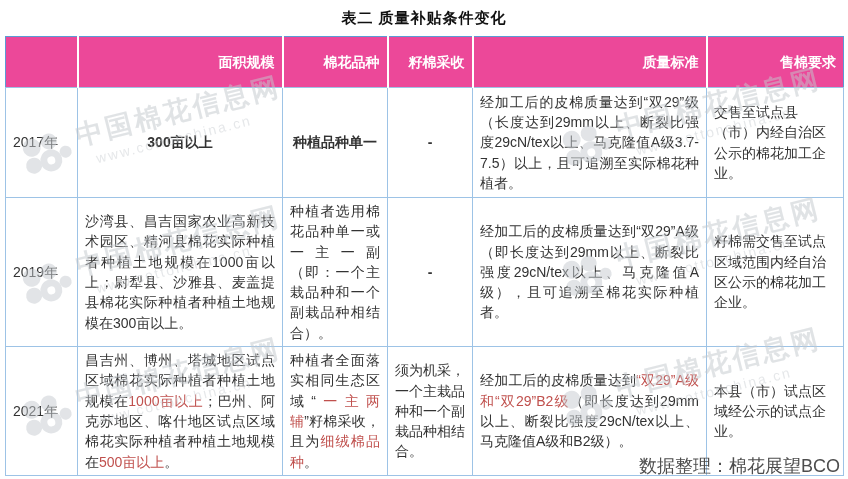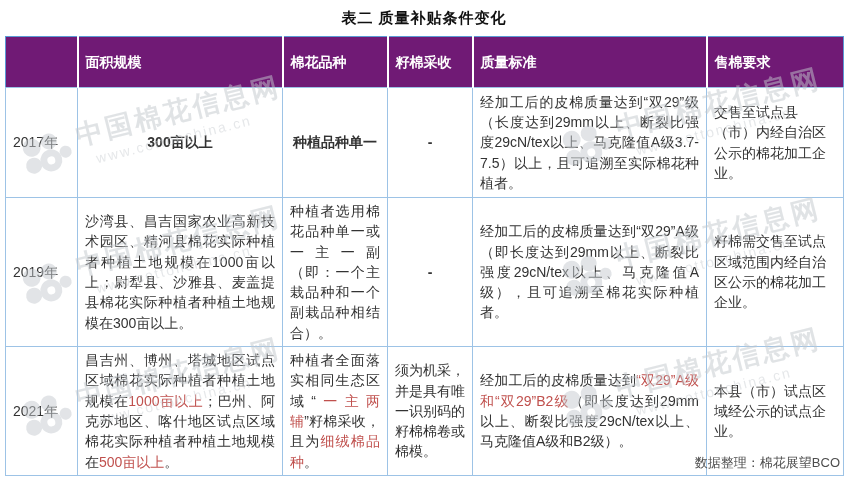--- a/index.html
+++ b/index.html
@@ -30,43 +30,43 @@
     border: 1px solid #9dc3e6;
     font-size: 14px;
     line-height: 1.45;
     color: #333333;
     padding: 3px 7px;
     vertical-align: middle;
     word-break: break-word;
     overflow: hidden;
   }
   table.main thead td {
-    background: #701a75;
+    background: #ec4899;
     color: #ffffff;
     font-weight: bold;
-    text-align: left;
+    text-align: right;
     font-size: 14px;
     border: 1px solid #5b9bd5;
     border-left: 2px solid #ffffff;
     border-bottom: 1px solid #9dc3e6;
     height: 44px;
   }
   table.main thead td:first-child { border-left: 1px solid #5b9bd5; }
   tr.row-2017 { height: 110px; }
   tr.row-2019 { height: 131px; }
   tr.row-2021 { height: 121px; }
   .center { text-align: center; font-weight: bold; }
   .justify { text-align: justify; }
   .red { color: #c0504d; }
   .year { text-align: left; font-size: 14px; }
   .footer-credit {
     position: absolute;
     right: 8px;
     top: 454px;
-    font-size: 13px;
+    font-size: 18px;
     color: #4d4d4d;
   }
   
   .wm {
     position: absolute;
     display: flex;
     align-items: flex-end;
     gap: 6px;
     transform: rotate(-14deg);
     opacity: 0.5;
@@ -130,21 +130,21 @@
         <td class="justify">沙湾县、昌吉国家农业高新技术园区、精河县棉花实际种植者种植土地规模在1000亩以上；尉犁县、沙雅县、麦盖提县棉花实际种植者种植土地规模在300亩以上。</td>
         <td class="justify">种植者选用棉花品种单一或一主一副（即：一个主栽品种和一个副栽品种相结合）。</td>
         <td class="center">-</td>
         <td class="justify">经加工后的皮棉质量达到“双29”A级（即长度达到29mm以上、断裂比强度29cN/tex以上、马克隆值A级），且可追溯至棉花实际种植者。</td>
         <td>籽棉需交售至试点区域范围内经自治区公示的棉花加工企业。</td>
       </tr>
       <tr class="row-2021">
         <td class="year">2021年</td>
         <td class="justify"><span>昌吉州、博州、塔城地区试点区域棉花实际种植者种植土地规模在</span><span class="red">1000亩以上</span><span>；巴州、阿克苏地区、喀什地区试点区域棉花实际种植者种植土地规模在</span><span class="red">500亩以上</span><span>。</span></td>
         <td class="justify"><span>种植者全面落实相同生态区域“</span><span class="red">一主两辅</span><span>”籽棉采收，且为</span><span class="red">细绒棉品种</span><span>。</span></td>
-        <td class="justify">须为机采，并是具有唯一识别码的籽棉棉卷或棉模。</td>
+        <td class="justify">须为机采，一个主栽品种和一个副栽品种相结合。</td>
         <td class="justify"><span>经加工后的皮棉质量达到</span><span class="red">“双29”A级和“双29”B2级</span><span>（即长度达到29mm以上、断裂比强度29cN/tex以上、马克隆值A级和B2级）。</span></td>
         <td>本县（市）试点区域经公示的试点企业。</td>
       </tr>
     </tbody>
   </table>
 
   <div class="footer-credit">数据整理：棉花展望BCO</div>
 
   <div class="wm" style="left:18px; top:100px;">
     <svg class="wm-logo" viewBox="0 0 52 46">

